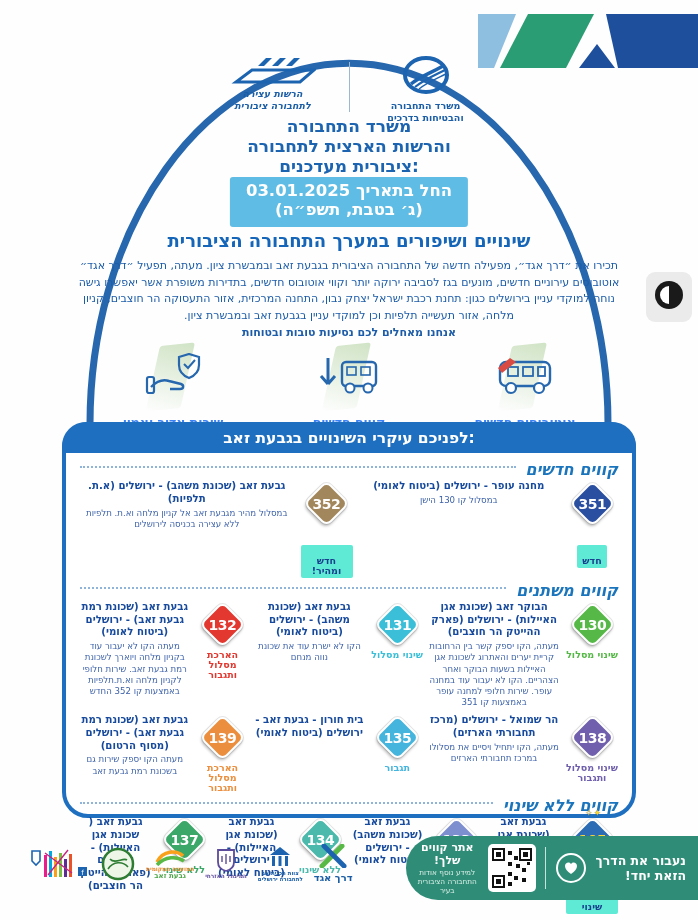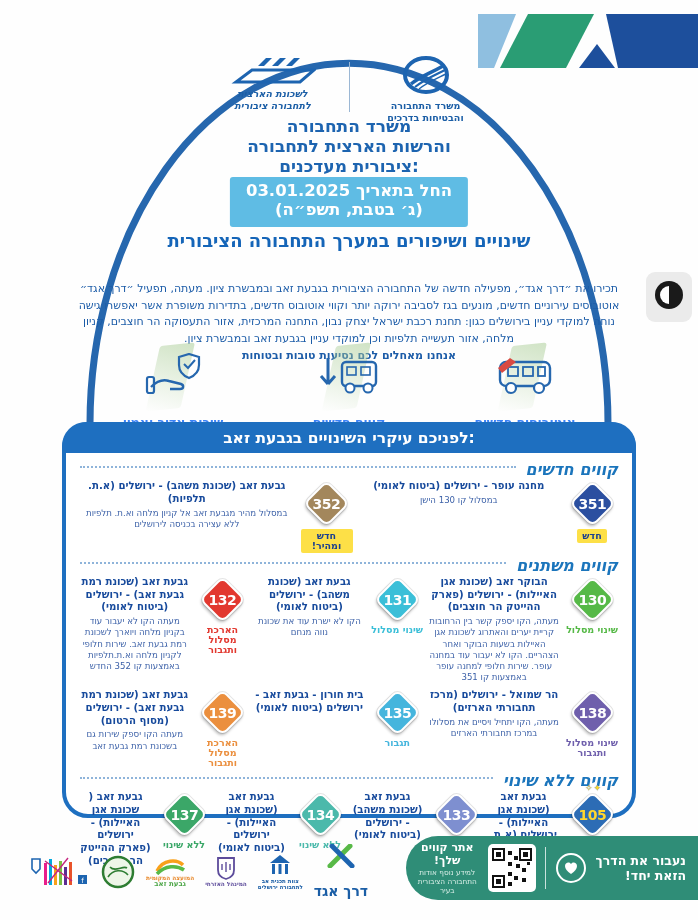--- a/index.html
+++ b/index.html
@@ -38,21 +38,21 @@
     background:#5fbce4; color:#fff; font-weight:bold; font-size:16.5px;
     line-height:1.15; text-align:center; padding:5px 16px 7px; border-radius:3px;
     white-space:nowrap;
   }
   
   .main-heading {
     position:absolute; top:230px; left:0; right:0; text-align:center;
     font-size:18px; font-weight:bold; color:#1565b8; line-height:1.2;
   }
   .intro-text {
-    position:absolute; top:281px; left:69px; width:560px; direction:rtl;
+    position:absolute; top:258px; left:69px; width:560px; direction:rtl;
     font-size:11px; color:#1c5ca8; text-align:center; line-height:1.5; font-weight:500;
   }
   .intro-text .closing { font-weight:bold; margin-top:1px; }
   
   .features {
     position:absolute; top:350px; left:0; right:0;
     display:flex; justify-content:center; gap:44px; direction:rtl;
   }
   .feature { position:relative; width:132px; display:flex; flex-direction:column; align-items:center; }
   .feature .beam {
@@ -86,35 +86,35 @@
     width:33px; height:33px; border-radius:7px; transform:rotate(45deg);
     border:2px solid #fff; box-shadow:0 0 0 1px rgba(0,0,0,.10), 1px 2px 3px rgba(0,0,0,.28);
     display:flex; align-items:center; justify-content:center; margin-bottom:9px; position:relative;
   }
   .dnum { transform:rotate(-45deg); color:#fff; font-weight:bold; font-size:14px; letter-spacing:-.5px; }
   .stars { position:absolute; top:-10px; left:-12px; transform:rotate(-45deg); color:#f8d72a; font-size:9px; letter-spacing:1px; text-shadow:0 0 1px #1b3f8f; }
   .tag {
     font-size:9.5px; font-weight:bold; text-align:center; line-height:1.05; max-width:56px;
     text-shadow:0 0 2px #fff;
   }
-  .tag.yellow { background:#fde047; color:#1b3f8f; padding:2px 5px 2px; border-radius:2px; text-shadow:none; }
+  .tag.yellow { background:#5eead4; color:#1b3f8f; padding:11px 5px 2px; border-radius:2px; text-shadow:none;margin-top:16px; }
   .txt { flex:1; text-align:center; }
   .li-title { font-size:10.2px; font-weight:bold; color:#174a9c; line-height:1.25; margin-bottom:2px; }
   .li-body { font-size:8.6px; color:#3c61a8; line-height:1.3; }
   
   .f-logos {
     position:absolute; top:844px; left:28px; width:372px;
     display:flex; align-items:center; gap:11px;
   }
   .f-logo { display:flex; flex-direction:column; align-items:center; text-align:center; }
   .f-logo .l1 { font-size:5.8px; color:#e8882a; font-weight:bold; line-height:1.1; }
   .f-logo .l2 { font-size:7px; color:#4ba546; font-weight:bold; line-height:1.1; }
   .f-logo .lp { font-size:5.8px; color:#5c4b9b; font-weight:bold; line-height:1.1; margin-top:1px; }
   .f-logo .lb { font-size:5.5px; color:#1b5ea6; font-weight:bold; line-height:1.15; margin-top:1px; }
-  .f-logo .lg { font-size:14px; color:#1b5ea6; font-weight:bold; line-height:1.1; margin-top:16px; }
+  .f-logo .lg { font-size:10px; color:#1b5ea6; font-weight:bold; line-height:1.1; margin-top:4px; }
   .teal-panel {
     position:absolute; top:836px; right:0; width:292px; height:64px;
     background:#2f8d77; border-radius:42px 0 0 42px;
     display:flex; direction:rtl; align-items:center; gap:9px;
     padding:0 12px 0 10px; color:#fff;
   }
   .slogan-text { font-size:12.5px; font-weight:bold; line-height:1.2; text-align:right; white-space:nowrap; }
   .vline { width:1px; height:42px; background:rgba(255,255,255,.75); }
   .qr-box { width:48px; height:48px; background:#fff; border-radius:5px; display:flex; align-items:center; justify-content:center; }
   .cta { text-align:center; flex:1; }
@@ -157,21 +157,21 @@
       <div class="cap"><span>משרד התחבורה</span><br><span>והבטיחות בדרכים</span></div>
     </div>
     <div class="logo-divider"></div>
     <div class="h-logo auth">
       <svg width="86" height="30" viewBox="0 0 86 30">
         <polygon points="6,26 70,26 84,14 22,14" fill="none" stroke="#1d64b0" stroke-width="3"></polygon>
         <polygon points="28,10 36,2 42,2 34,10" fill="#1d64b0"></polygon>
         <polygon points="42,10 50,2 56,2 48,10" fill="#1d64b0"></polygon>
         <polygon points="56,10 64,2 70,2 62,10" fill="#1d64b0"></polygon>
       </svg>
-      <div class="cap"><span>לשכונת הארצית</span><br><span>לתחבורה ציבורית</span></div>
+      <div class="cap"><span>הרשות עצירה</span><br><span>לתחבורה ציבורית</span></div>
     </div>
   </div>
 
   <div class="dome-title">
     <div>משרד התחבורה</div>
     <div>והרשות הארצית לתחבורה</div>
     <div>ציבורית מעדכנים:</div>
   </div>
 
   <div class="date-badge">

